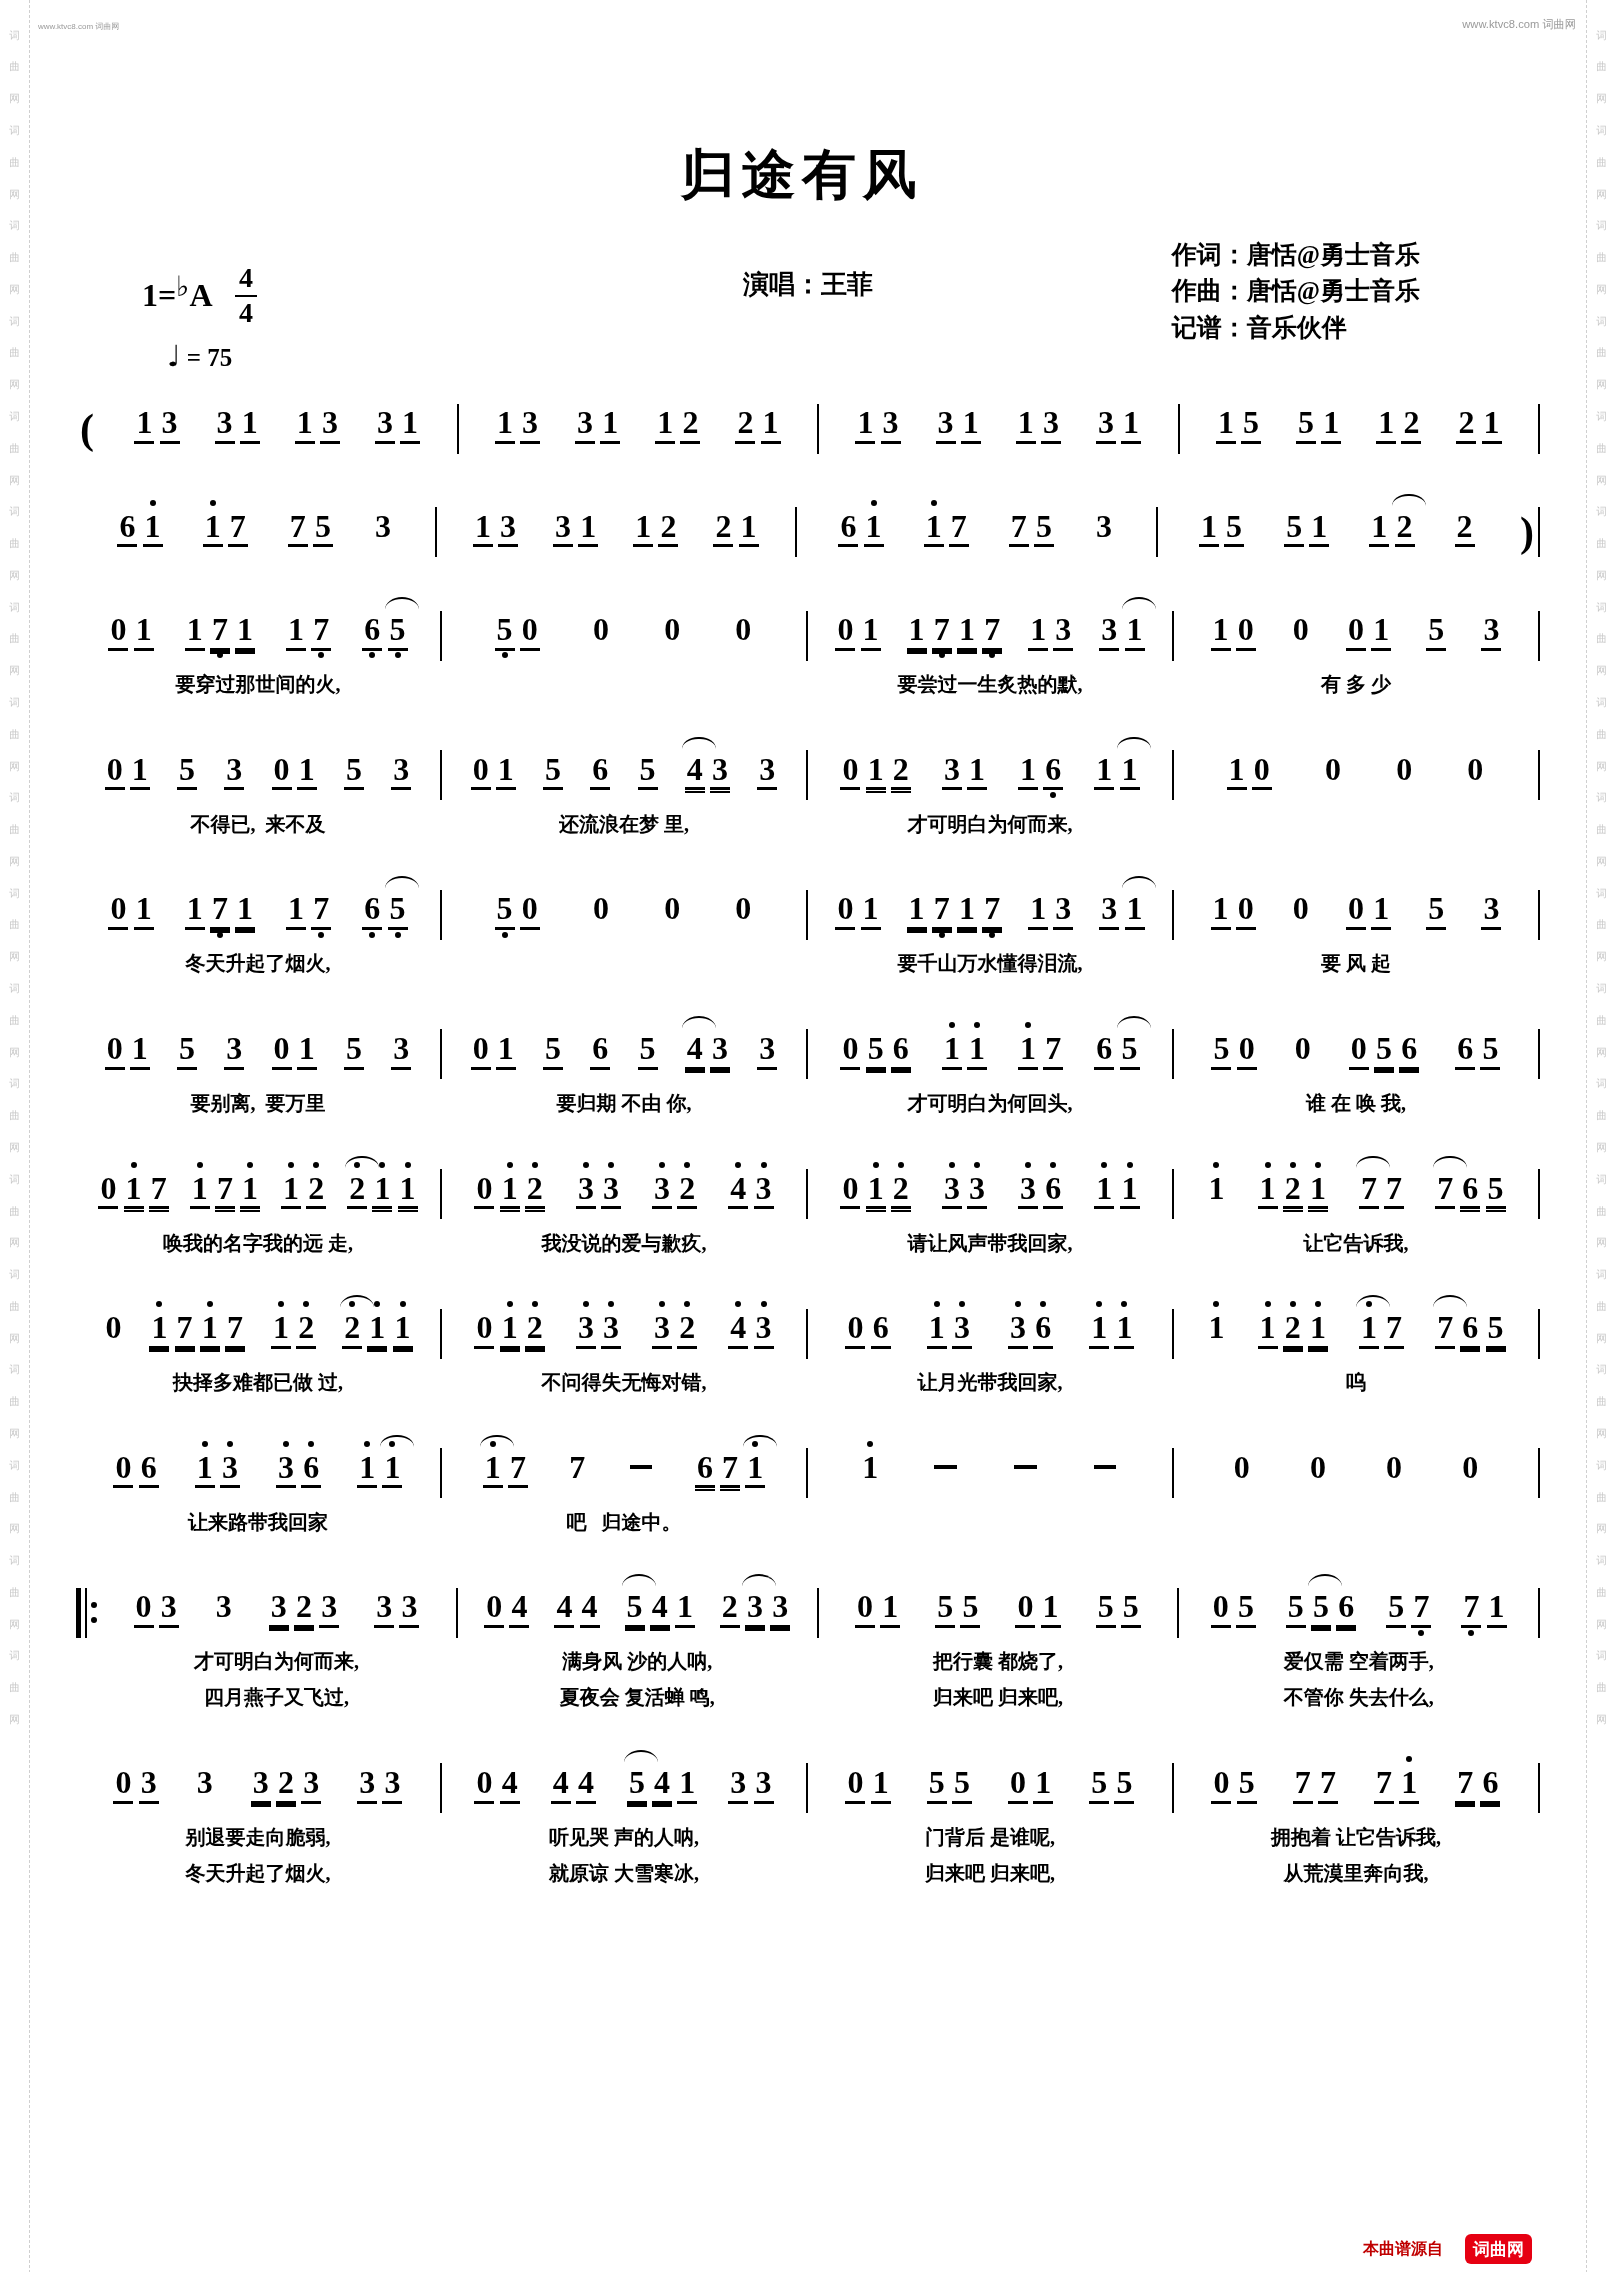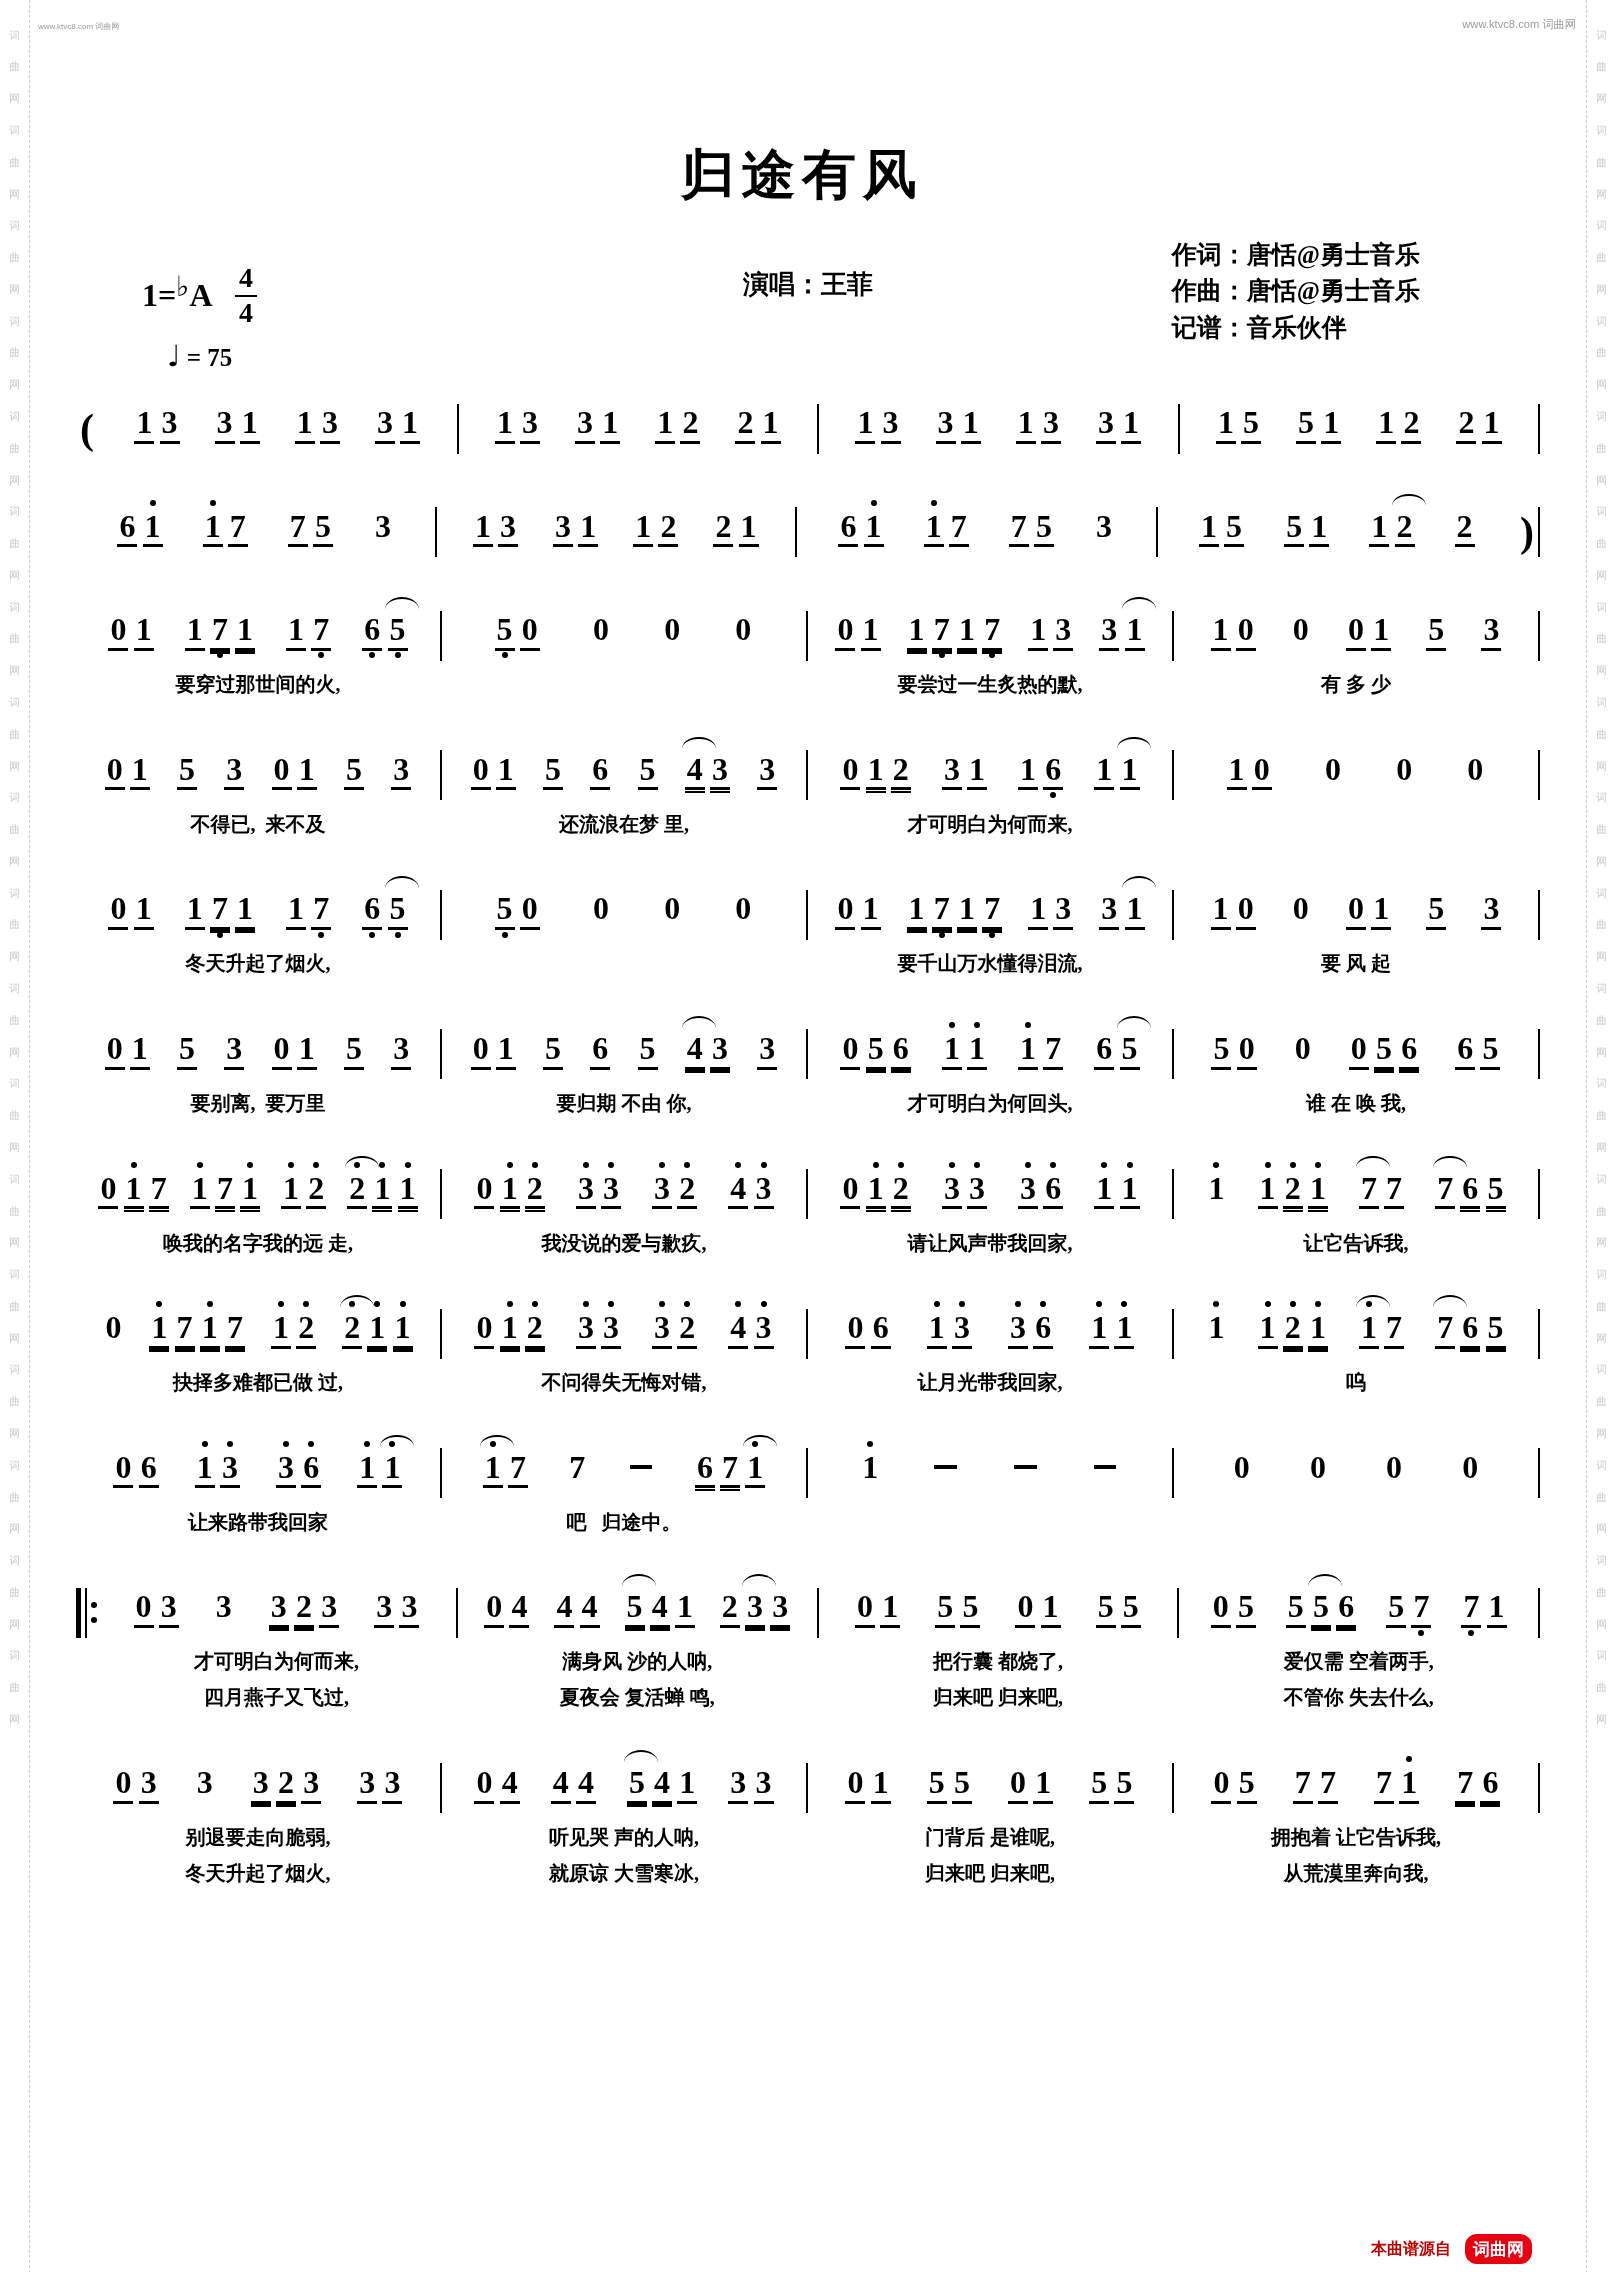--- a/index.html
+++ b/index.html
@@ -66,22 +66,22 @@
   .rpt .rb1{width:5.3px;height:50px;background:#000;}
   .rpt .rb2{width:2px;height:50px;background:#000;margin-left:3.3px;}
   .rpt .rdots{display:flex;flex-direction:column;justify-content:center;
               margin-left:4.6px;height:50px;}
   .rpt .rdots i{width:6px;height:6px;border-radius:50%;background:#000;margin:4.6px 0;}
   .mlyr{height:36px;display:flex;align-items:center;justify-content:center;
         font-size:20px;font-weight:700;white-space:pre;}
 
   
   .footer{position:absolute;bottom:9.2px;right:84px;display:flex;align-items:center;z-index:3;}
-  .footer .src{font-size:16px;color:#c00000;margin-right:14px;font-weight:700;}
-  .footer .badge{color:#fff;font-size:17px;font-weight:700;padding:3.3px 8px;border-radius:12px;}
+  .footer .src{font-size:16px;color:#c00000;margin-right:22px;font-weight:700;}
+  .footer .badge{color:#fff;font-size:17px;font-weight:700;padding:3.3px 8px;border-radius:6px;}
 </style>
 </head>
 <body>
 
 <div class="wm-strip wm-left">
     <div class="ch">词</div>
     <div class="ch">曲</div>
     <div class="ch">网</div>
     <div class="ch">词</div>
     <div class="ch">曲</div>

